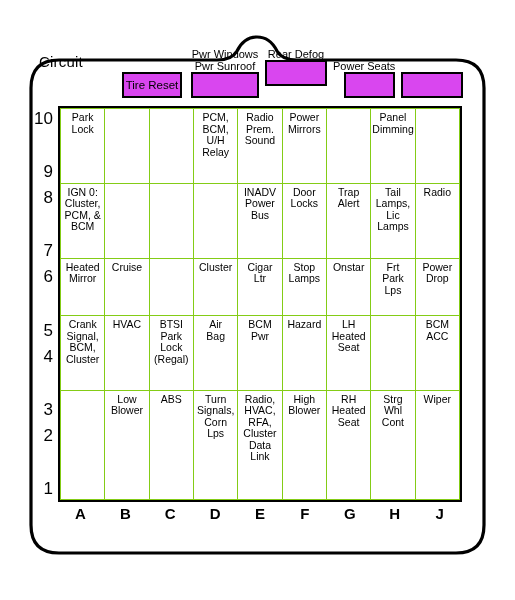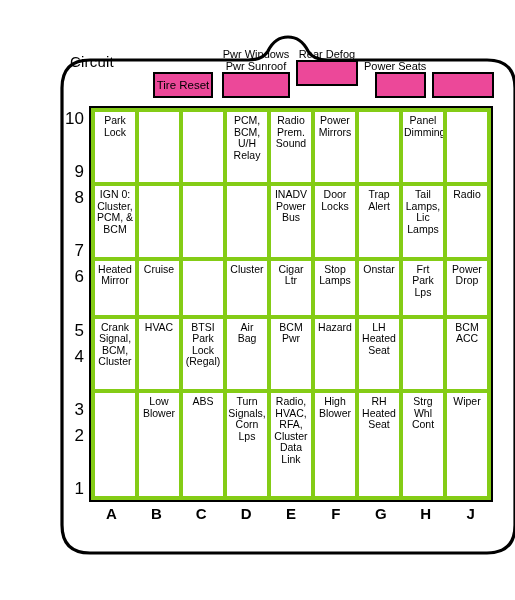--- a/index.html
+++ b/index.html
@@ -15,21 +15,20 @@
     color: #000000;
     overflow: hidden;
   }
 
   #panel {
     position: absolute;
     left: 29px;
     top: 28px;
     width: 416px;
     height: 555px;
-    margin-left: 31px;
   }
 
   #panel-outline {
     position: absolute;
     left: 0;
     top: 0;
     width: 457px;
     height: 555px;
   }
 
@@ -72,21 +71,21 @@
     width: 100%;
     font-size: 11px;
     line-height: 12px;
     text-align: center;
     white-space: nowrap;
   }
   .breaker-caption .ln { display: block; }
   .breaker-box {
     box-sizing: border-box;
     border: 2px solid #000;
-    background: #ec4899;
+    background: #d946ef;
     height: 26px;
     display: flex;
     align-items: center;
     justify-content: center;
     font-size: 11.5px;
     white-space: nowrap;
   }
 
   
   #grid-wrap {
@@ -99,21 +98,21 @@
     border: 2px solid #000;
     background: #fff;
   }
   #grid {
     width: 100%;
     height: 100%;
     border-collapse: collapse;
     table-layout: fixed;
   }
   #grid td {
-    border: 4px solid #84cc16;
+    border: 1px solid #84cc16;
     vertical-align: top;
     text-align: center;
     padding: 3px 1px 0 1px;
     font-size: 10.5px;
     line-height: 11.5px;
     overflow: hidden;
   }
   #grid td .ln { display: block; }
 
   

